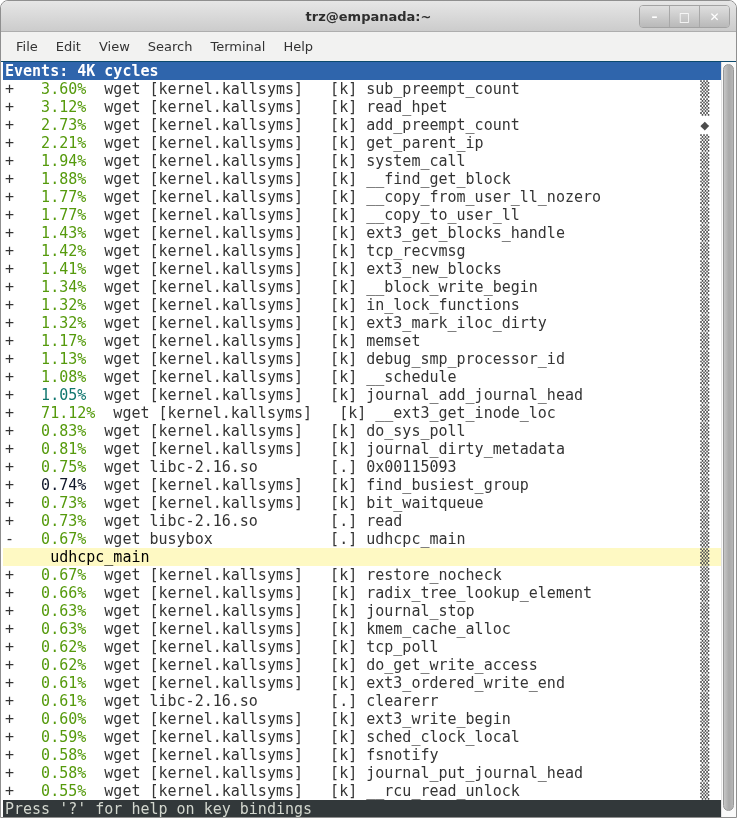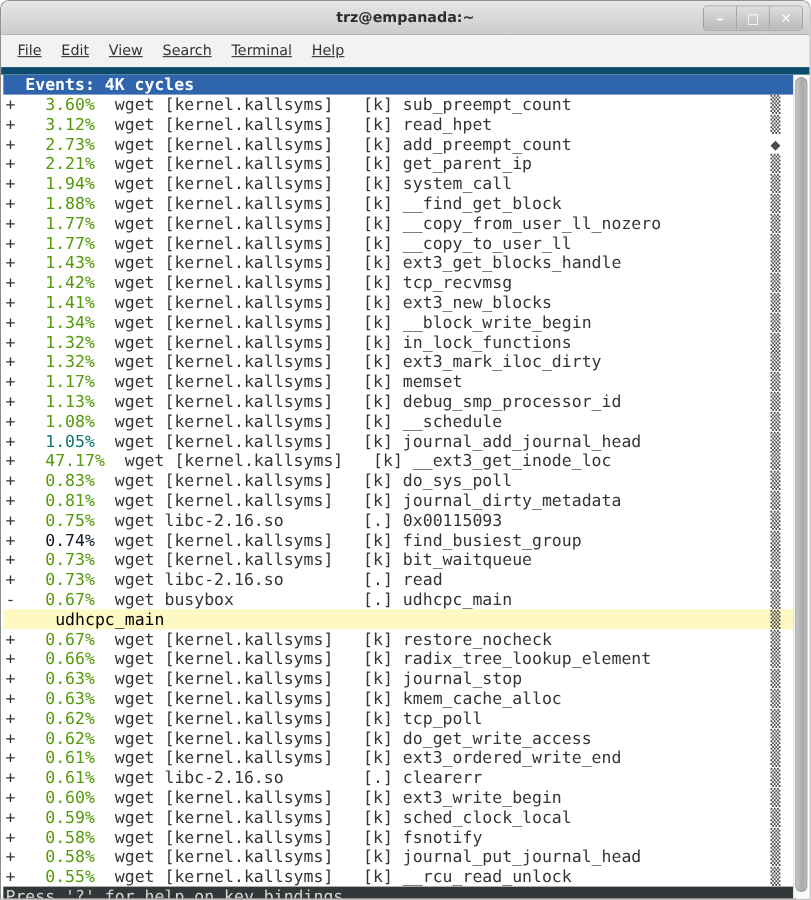--- a/index.html
+++ b/index.html
@@ -23,32 +23,32 @@
   }
   .wbtn{
     width:29px;height:21px;display:flex;align-items:center;justify-content:center;
     background:linear-gradient(#dfdfdf,#b9b9b9);
     color:#ffffff;font:bold 12px "DejaVu Sans","Liberation Sans",sans-serif;
     border-left:1px solid #a8a8a8;cursor:default;
   }
   .wbtn:first-child{border-left:none;}
   
   .menubar{
-    height:29px;flex:0 0 29px;background:#f2f2f1;border-bottom:7px solid #0c4a6e;
+    height:29px;flex:0 0 29px;background:#f2f2f1;border-bottom:1px solid #0c4a6e;
     display:flex;align-items:center;padding-left:6px;
-    font:13px "DejaVu Sans","Liberation Sans",sans-serif;color:#333333;text-decoration:underline;
+    font:13px "DejaVu Sans","Liberation Sans",sans-serif;color:#333333;
   }
   .menu-item{padding:4px 9px;}
   
   .term{position:relative;flex:1;background:#ffffff;overflow:hidden;}
   .textcol{position:absolute;left:2px;top:0;width:721px;}
   .hdr{
     height:18px;white-space:pre;
     font:bold 15px/18px "DejaVu Sans Mono","Liberation Mono",monospace;
-    color:#ffffff;padding-left:20px;
+    color:#ffffff;padding-left:2px;
   }
   .row{
     position:relative;height:18px;white-space:pre;
     font:15px/18px "DejaVu Sans Mono","Liberation Mono",monospace;
     color:#343434;padding-left:2px;
   }
   .row.selected{color:#000000;}
   .row .pct{}
   .edge{position:absolute;top:0;left:calc(2px + 77ch);color:#4c4c4c;}
   .statusbar{
@@ -110,21 +110,21 @@
           <div class="row"><span class="mark">+</span><span class="pct" style="color: rgb(85, 154, 12);">   1.43%</span><span>  wget [kernel.kallsyms]   [k] ext3_get_blocks_handle</span><span class="edge">▒</span></div>
           <div class="row"><span class="mark">+</span><span class="pct" style="color: rgb(85, 154, 12);">   1.42%</span><span>  wget [kernel.kallsyms]   [k] tcp_recvmsg</span><span class="edge">▒</span></div>
           <div class="row"><span class="mark">+</span><span class="pct" style="color: rgb(85, 154, 12);">   1.41%</span><span>  wget [kernel.kallsyms]   [k] ext3_new_blocks</span><span class="edge">▒</span></div>
           <div class="row"><span class="mark">+</span><span class="pct" style="color: rgb(85, 154, 12);">   1.34%</span><span>  wget [kernel.kallsyms]   [k] __block_write_begin</span><span class="edge">▒</span></div>
           <div class="row"><span class="mark">+</span><span class="pct" style="color: rgb(85, 154, 12);">   1.32%</span><span>  wget [kernel.kallsyms]   [k] in_lock_functions</span><span class="edge">▒</span></div>
           <div class="row"><span class="mark">+</span><span class="pct" style="color: rgb(85, 154, 12);">   1.32%</span><span>  wget [kernel.kallsyms]   [k] ext3_mark_iloc_dirty</span><span class="edge">▒</span></div>
           <div class="row"><span class="mark">+</span><span class="pct" style="color: rgb(85, 154, 12);">   1.17%</span><span>  wget [kernel.kallsyms]   [k] memset</span><span class="edge">▒</span></div>
           <div class="row"><span class="mark">+</span><span class="pct" style="color: rgb(85, 154, 12);">   1.13%</span><span>  wget [kernel.kallsyms]   [k] debug_smp_processor_id</span><span class="edge">▒</span></div>
           <div class="row"><span class="mark">+</span><span class="pct" style="color: rgb(85, 154, 12);">   1.08%</span><span>  wget [kernel.kallsyms]   [k] __schedule</span><span class="edge">▒</span></div>
           <div class="row"><span class="mark">+</span><span class="pct" style="color: #0f766e;">   1.05%</span><span>  wget [kernel.kallsyms]   [k] journal_add_journal_head</span><span class="edge">▒</span></div>
-          <div class="row"><span class="mark">+</span><span class="pct" style="color: rgb(85, 154, 12);">   47.17%</span><span>  wget [kernel.kallsyms]   [k] __ext3_get_inode_loc</span><span class="edge">▒</span></div>
+          <div class="row"><span class="mark">+</span><span class="pct" style="color: rgb(85, 154, 12);">   71.12%</span><span>  wget [kernel.kallsyms]   [k] __ext3_get_inode_loc</span><span class="edge">▒</span></div>
           <div class="row"><span class="mark">+</span><span class="pct" style="color: rgb(85, 154, 12);">   0.83%</span><span>  wget [kernel.kallsyms]   [k] do_sys_poll</span><span class="edge">▒</span></div>
           <div class="row"><span class="mark">+</span><span class="pct" style="color: rgb(85, 154, 12);">   0.81%</span><span>  wget [kernel.kallsyms]   [k] journal_dirty_metadata</span><span class="edge">▒</span></div>
           <div class="row"><span class="mark">+</span><span class="pct" style="color: rgb(85, 154, 12);">   0.75%</span><span>  wget libc-2.16.so        [.] 0x00115093</span><span class="edge">▒</span></div>
           <div class="row"><span class="mark">+</span><span class="pct" style="color: #0f172a;">   0.74%</span><span>  wget [kernel.kallsyms]   [k] find_busiest_group</span><span class="edge">▒</span></div>
           <div class="row"><span class="mark">+</span><span class="pct" style="color: rgb(85, 154, 12);">   0.73%</span><span>  wget [kernel.kallsyms]   [k] bit_waitqueue</span><span class="edge">▒</span></div>
           <div class="row"><span class="mark">+</span><span class="pct" style="color: rgb(85, 154, 12);">   0.73%</span><span>  wget libc-2.16.so        [.] read</span><span class="edge">▒</span></div>
           <div class="row"><span class="mark">-</span><span class="pct" style="color: rgb(85, 154, 12);">   0.67%</span><span>  wget busybox             [.] udhcpc_main</span><span class="edge">▒</span></div>
           <div class="row selected" style="background: #fef9c3;"><span>     udhcpc_main</span><span class="edge">▒</span></div>
           <div class="row"><span class="mark">+</span><span class="pct" style="color: rgb(85, 154, 12);">   0.67%</span><span>  wget [kernel.kallsyms]   [k] restore_nocheck</span><span class="edge">▒</span></div>
           <div class="row"><span class="mark">+</span><span class="pct" style="color: rgb(85, 154, 12);">   0.66%</span><span>  wget [kernel.kallsyms]   [k] radix_tree_lookup_element</span><span class="edge">▒</span></div>

